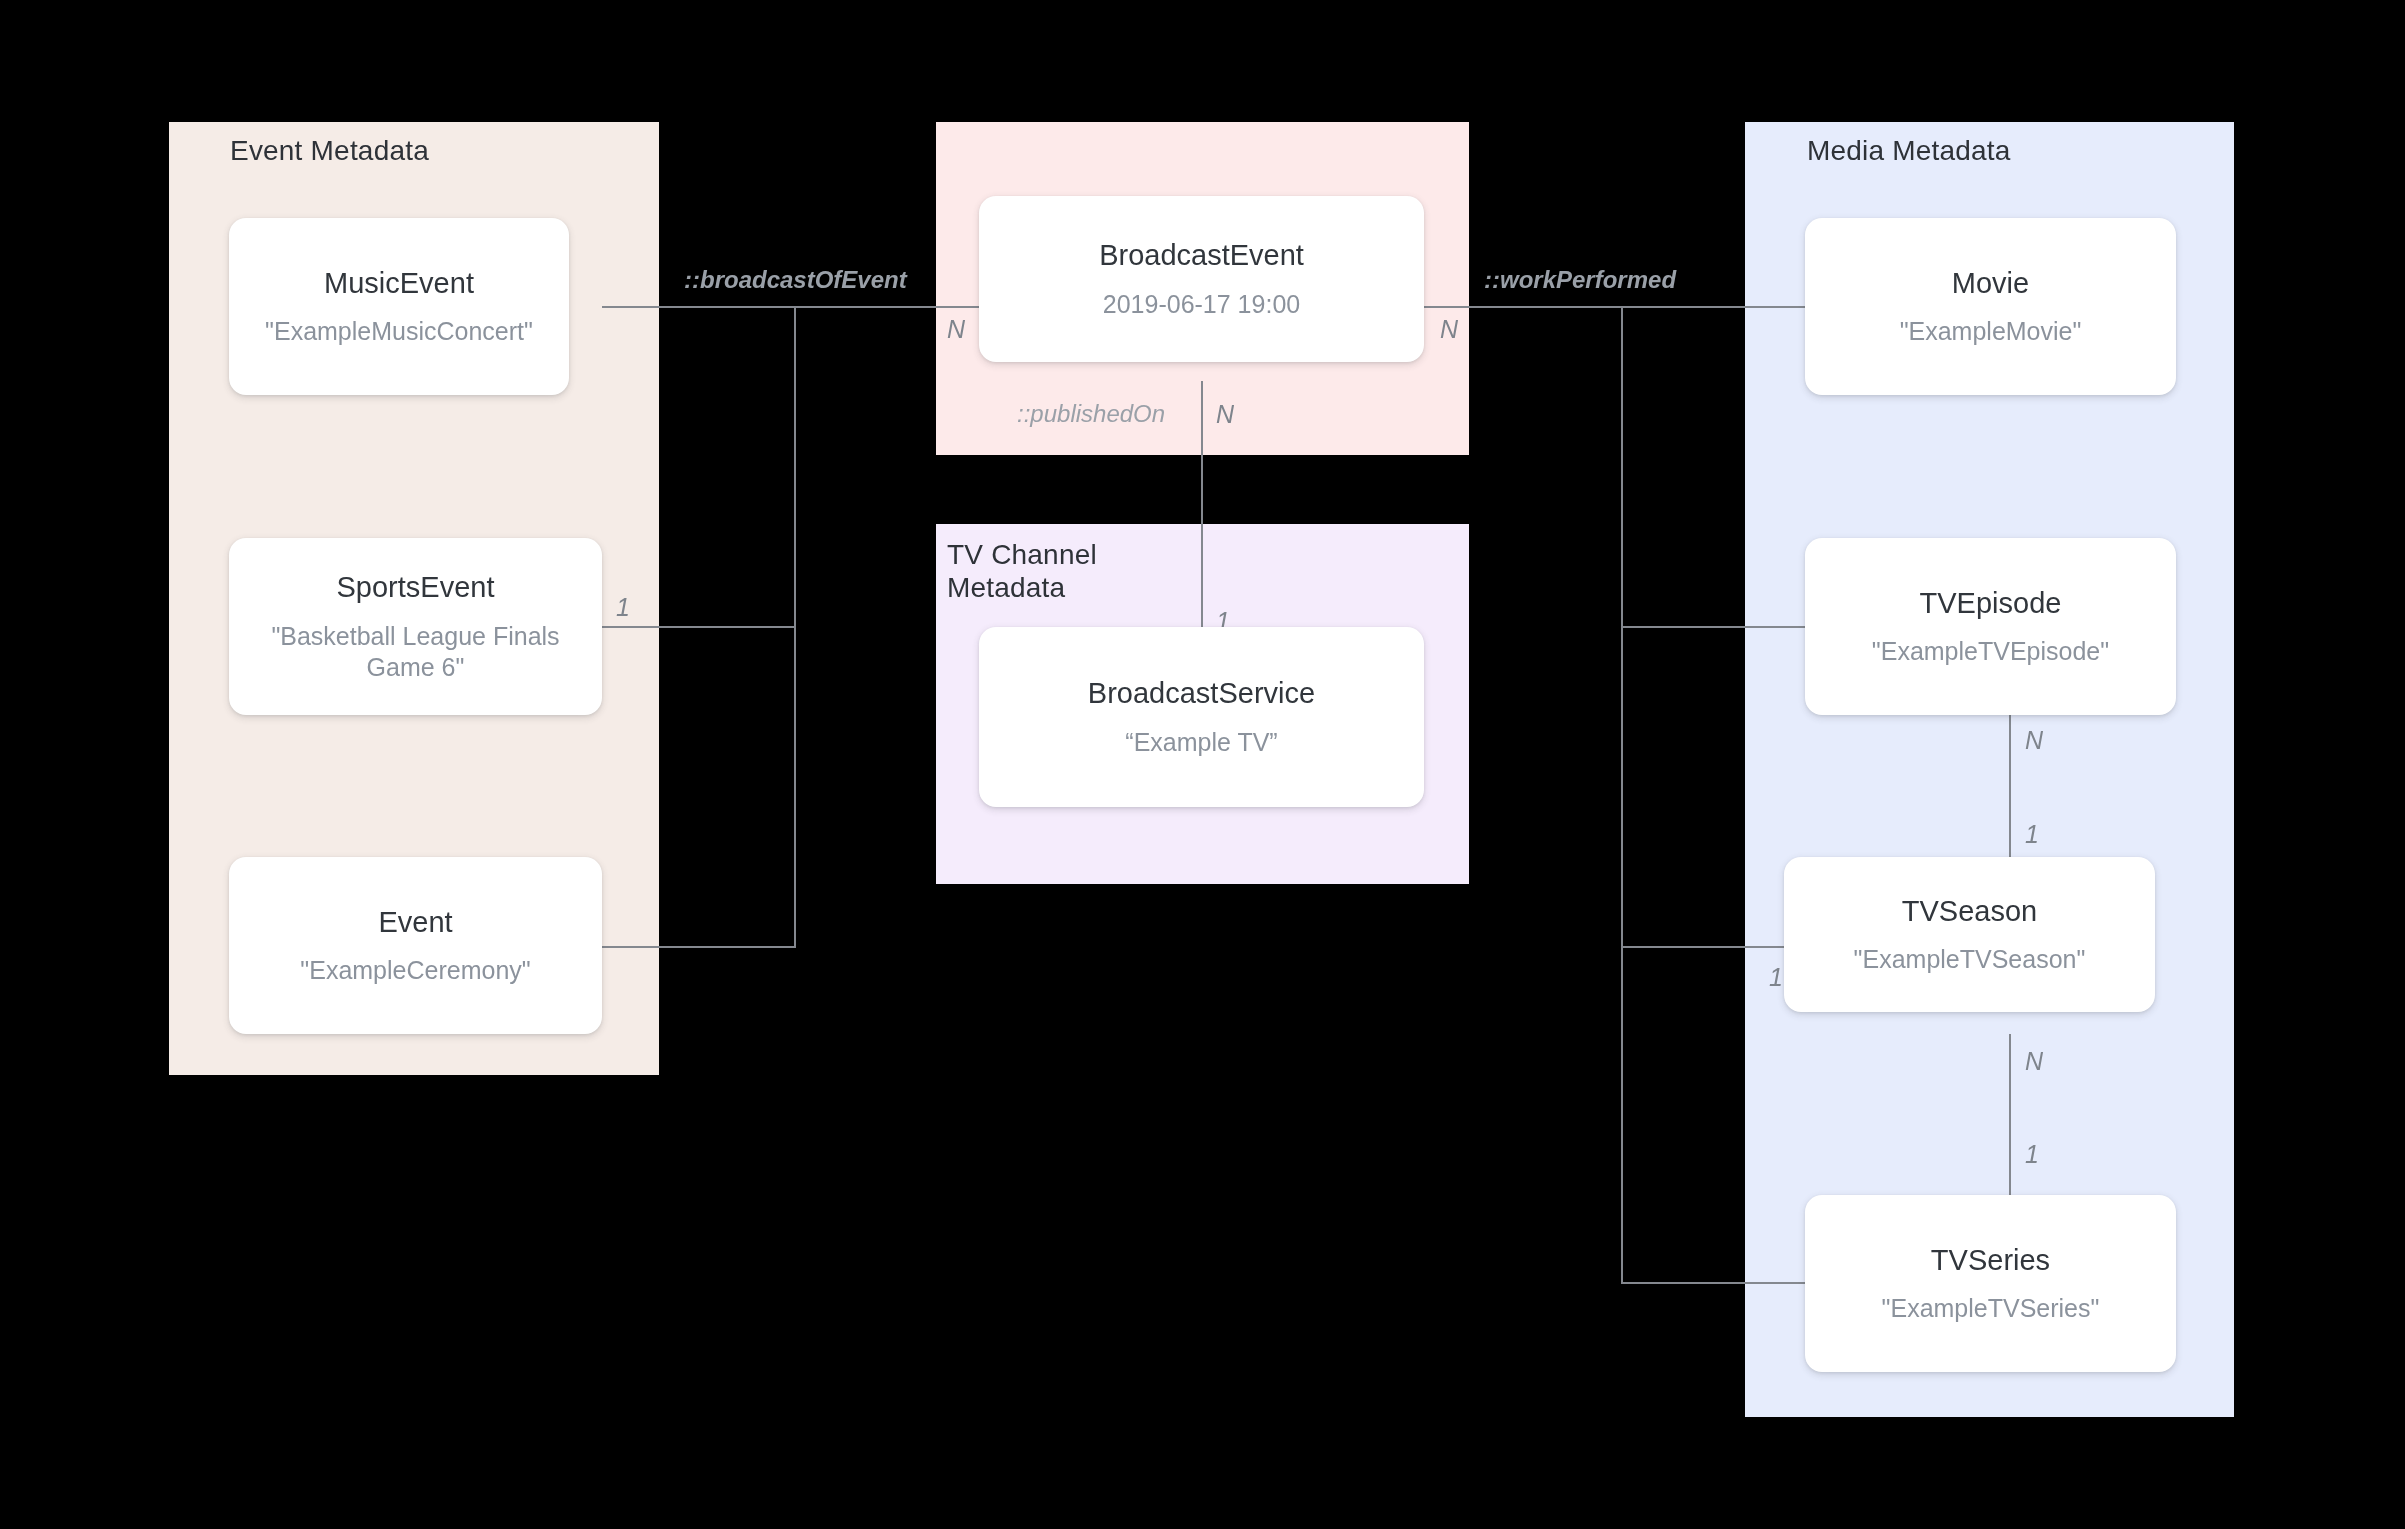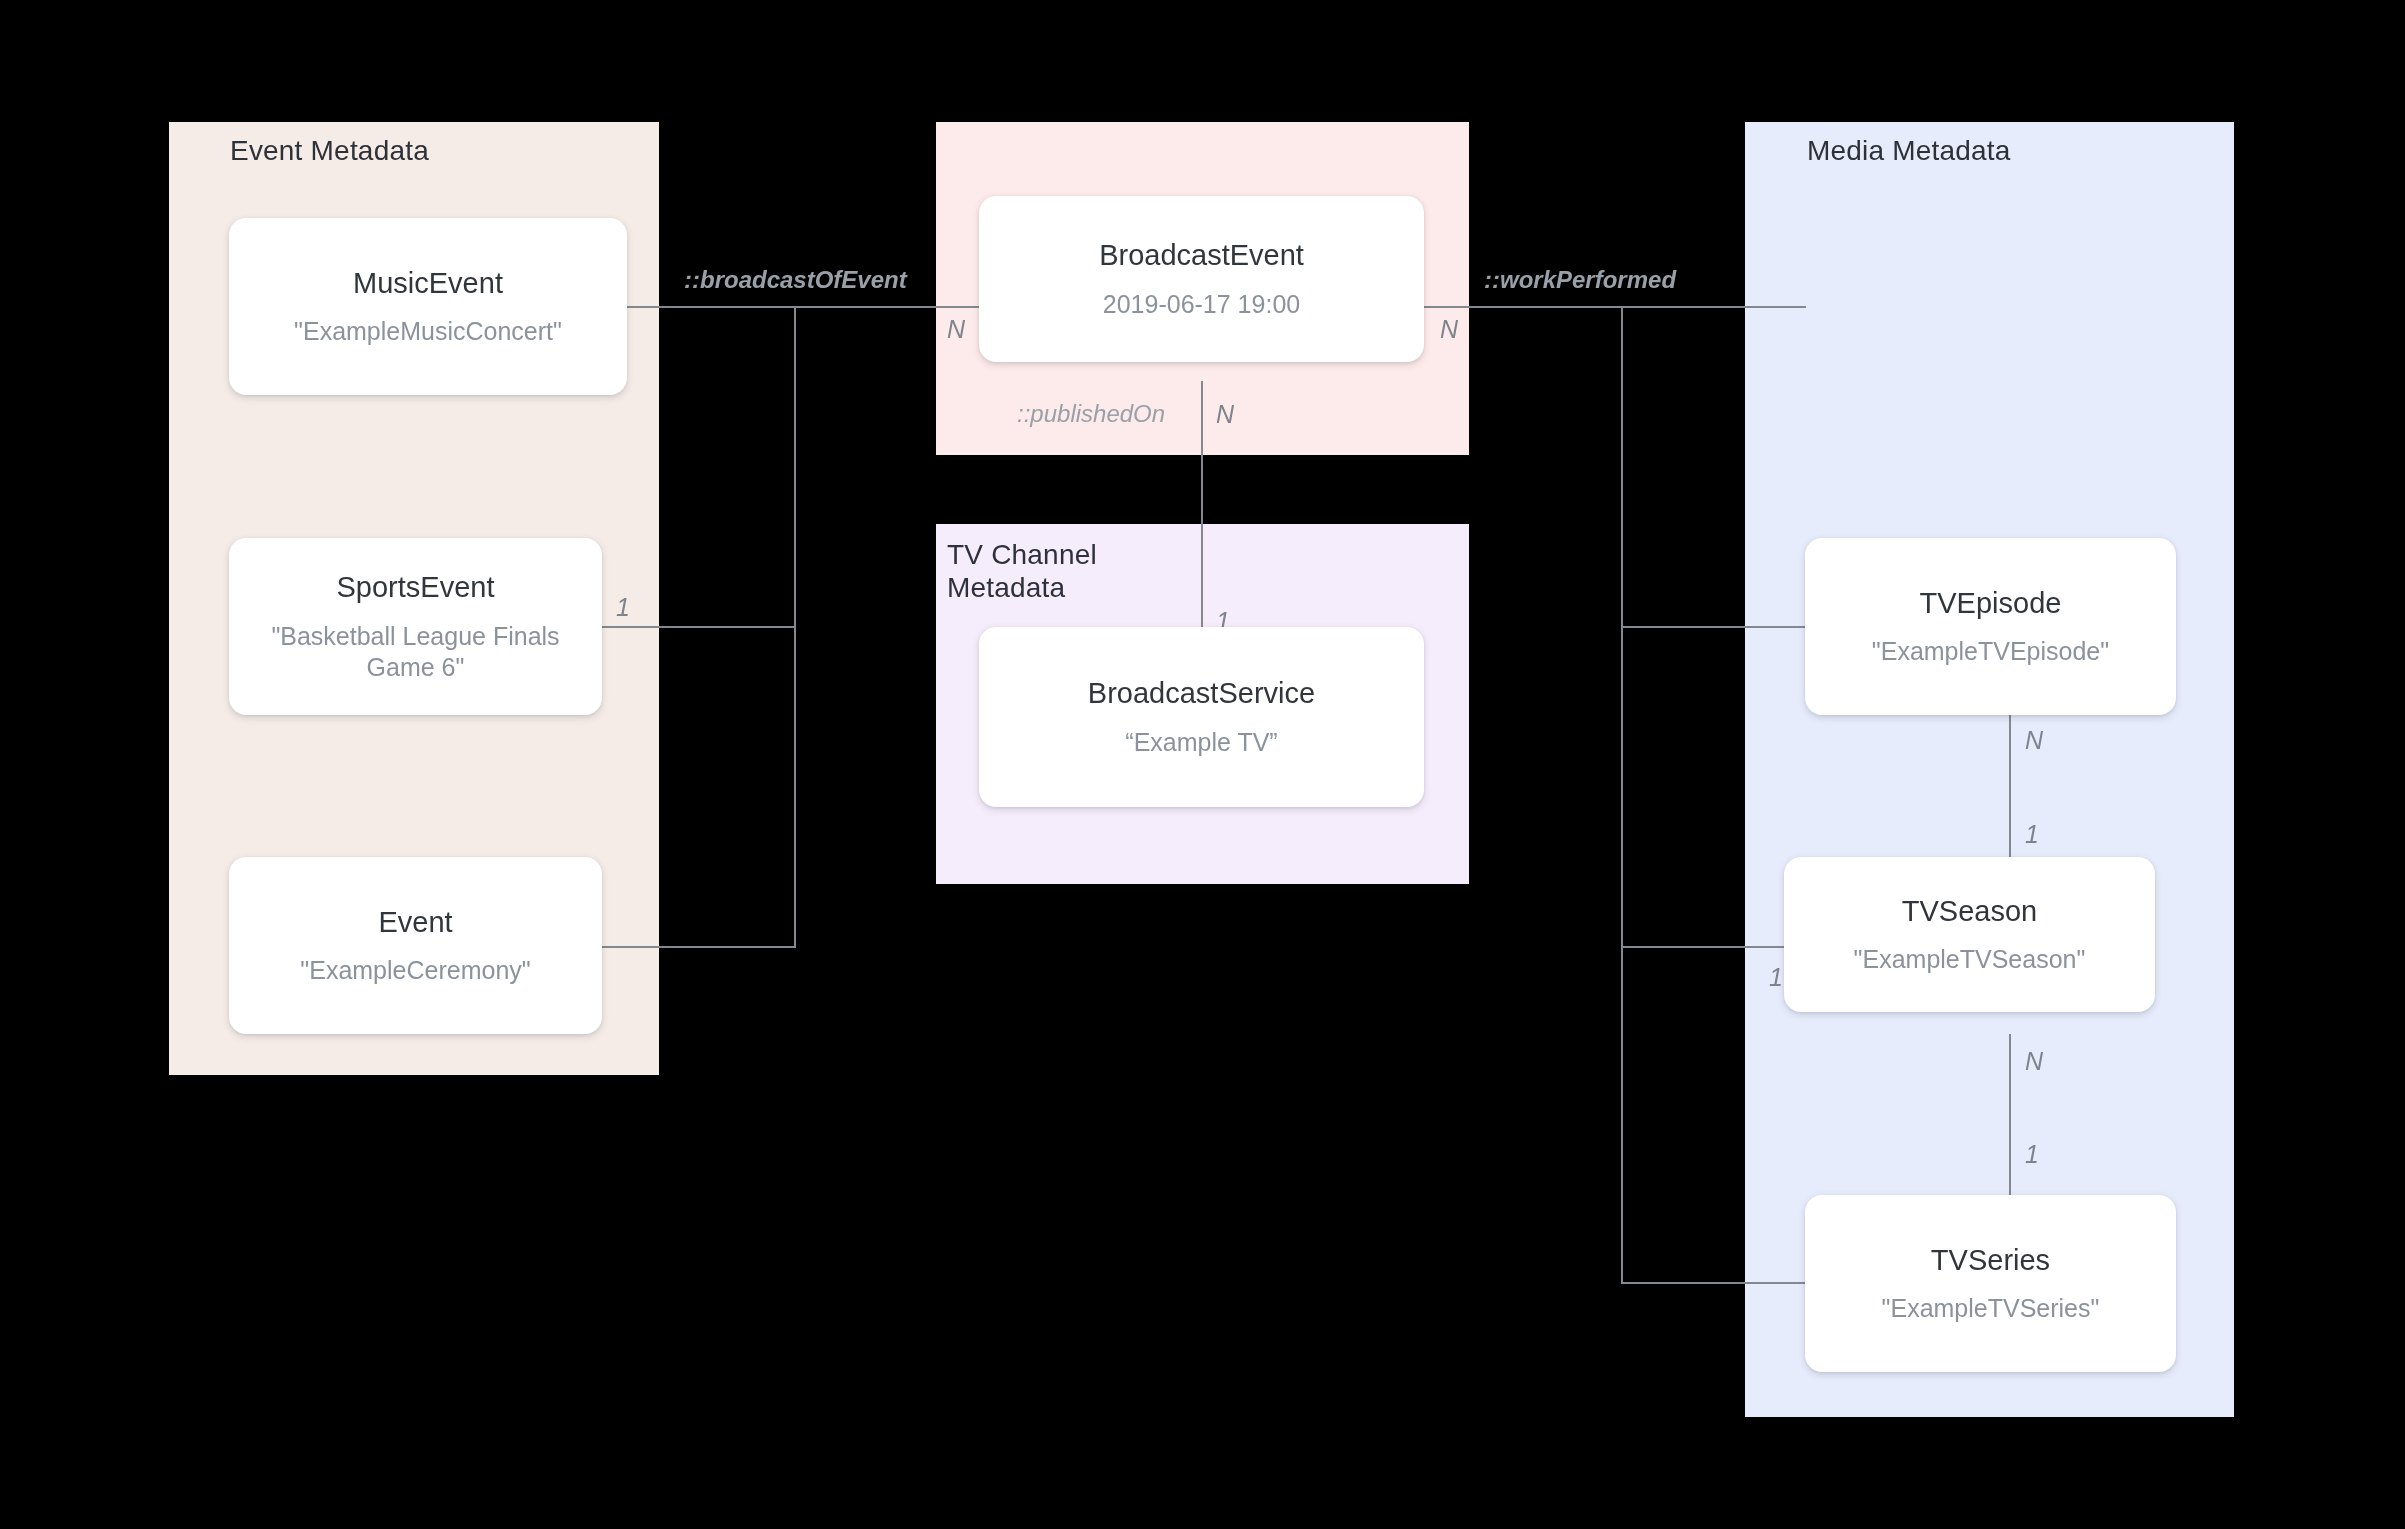--- a/index.html
+++ b/index.html
@@ -64,21 +64,21 @@
     line-height: 1.22;
     margin-bottom: 15.3px;
   }
   .card-value {
     color: #8b929c;
     font-size: 25px;
     font-weight: 400;
     line-height: 1.24;
   }
 
-  #card-musicevent       { left: 229px;  top: 218px;  width: 398px;  height: 177px; }
+  #card-musicevent       { left: 229px;  top: 218px;  width: 340px;  height: 177px; }
   #card-sportsevent      { left: 229px;  top: 538px;  width: 373px;  height: 177px; }
   #card-event            { left: 229px;  top: 857px;  width: 373px;  height: 177px; align-items: center; }
   #card-broadcastevent   { left: 979px; top: 196px;  width: 445px;  height: 166px; }
   #card-broadcastservice { left: 979px; top: 627px;  width: 445px;  height: 180px; }
   #card-movie            { left: 1805px; top: 218px;  width: 371px;  height: 177px; }
   #card-tvepisode        { left: 1805px; top: 538px;  width: 371px;  height: 177px; }
   #card-tvseason         { left: 1784px; top: 857px;  width: 371px;  height: 155px; }
   #card-tvseries         { left: 1805px; top: 1195px; width: 371px;  height: 177px; }
 
   
@@ -190,20 +190,24 @@
   <div class="card" id="card-broadcastevent">
     <div class="card-title">BroadcastEvent</div>
     <div class="card-value">2019-06-17 19:00</div>
   </div>
 
   <div class="card" id="card-broadcastservice">
     <div class="card-title">BroadcastService</div>
     <div class="card-value">“Example TV”</div>
   </div>
 
+  <div class="card" id="card-movie">
+    <div class="card-title">Movie</div>
+    <div class="card-value">"ExampleMovie"</div>
+  </div>
 
   <div class="card" id="card-tvepisode">
     <div class="card-title">TVEpisode</div>
     <div class="card-value">"ExampleTVEpisode"</div>
   </div>
 
   <div class="card" id="card-tvseason">
     <div class="card-title">TVSeason</div>
     <div class="card-value">"ExampleTVSeason"</div>
   </div>

